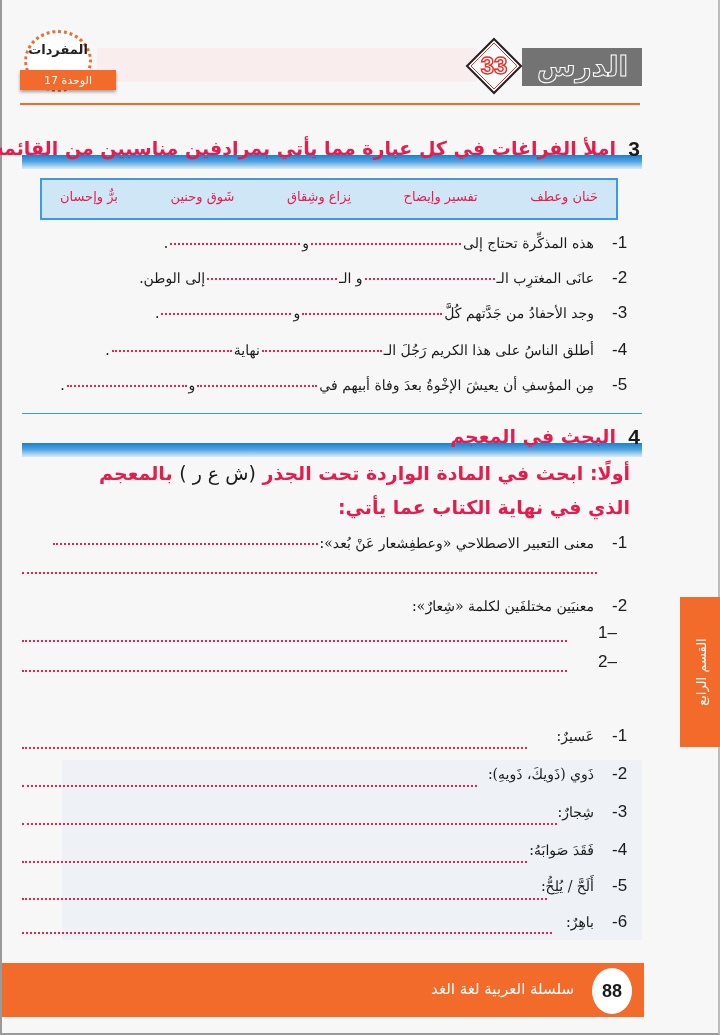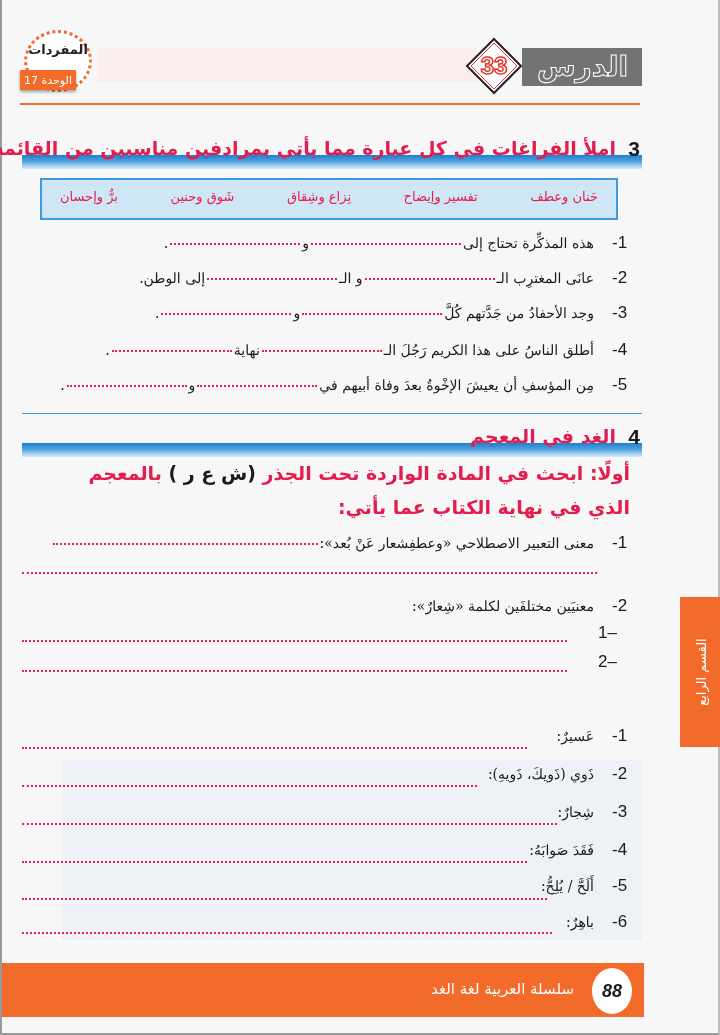--- a/index.html
+++ b/index.html
@@ -18,52 +18,52 @@
   .lesson-title { position:absolute; right:14px; top:2px; color:#fff; font-size:28px; font-weight:bold; letter-spacing:1px; font-family:"DejaVu Sans", sans-serif; -webkit-text-stroke:1px #fff; color:transparent; }
   .lesson-num {
     position:absolute; left:463px; top:37px; width:58px; height:58px;
   }
   .lesson-num svg { width:58px; height:58px; }
   .lesson-num span { position:absolute; inset:0; display:flex; align-items:center; justify-content:center; font-size:24px; font-weight:bold; color:#fff; -webkit-text-stroke:1.5px #e2322b; font-family:"Liberation Sans", sans-serif; }
 
   .vocab-badge { position:absolute; left:18px; top:30px; width:76px; height:62px; }
   .vocab-circle { position:absolute; left:4px; top:0; width:68px; height:62px; border-radius:50%; border:3px dotted #f26b2a; background:#fff; box-sizing:border-box; }
   .vocab-label { position:absolute; left:0; right:0; top:12px; text-align:center; font-weight:bold; font-size:13px; color:#222; }
-  .unit-tag { position:absolute; left:18px; top:70px; width:56px; height:20px; background:#f26b2a; color:#fff; font-size:11px; display:flex; align-items:center; justify-content:center; box-shadow:0 2px 3px rgba(0,0,0,.35); }
+  .unit-tag { position:absolute; left:18px; top:70px; width:96px; height:20px; background:#f26b2a; color:#fff; font-size:11px; display:flex; align-items:center; justify-content:center; box-shadow:0 2px 3px rgba(0,0,0,.35); }
 
   
   .sec-title { position:absolute; left:20px; width:620px; height:34px; }
   .sec-title .bar { position:absolute; left:0; right:0; bottom:0; height:14px; background:linear-gradient(to bottom, #1c7fd0 0%, #4fa3e0 45%, #dcecf8 100%); }
   .sec-title .num { position:absolute; right:2px; top:2px; font-size:21px; font-weight:bold; color:#1a1a1a; font-family:"Liberation Sans", sans-serif; }
   .sec-title .txt { position:absolute; right:26px; top:2px; font-size:19px; font-weight:bold; color:#e31e4e; direction:rtl; white-space:nowrap; }
 
   
   .wordbank { position:absolute; left:38px; top:178px; width:578px; height:42px; border:2px solid #3d9ae0; background:#cfe6f6; box-sizing:border-box; display:flex; flex-direction:row-reverse; align-items:center; justify-content:space-between; padding:0 18px 6px 18px; direction:rtl; }
   .wordbank span { color:#e31e4e; font-size:13px; }
 
   
   .ex { position:absolute; right:88px; direction:rtl; font-size:15px; white-space:nowrap; display:flex; align-items:baseline; }
   .ex .n { font-family:"Liberation Sans", sans-serif; font-size:17px; margin-left:18px; width:18px; text-align:left; direction:ltr; }
   .ex .t { font-family:"DejaVu Serif", serif; font-size:14px; }
   .dots { display:inline-block; border-bottom:2px dotted #e8234a; height:0; margin:0 2px; position:relative; top:-3px; }
   .full-dots { position:absolute; border-bottom:2px dotted #e8234a; height:0; }
 
   .sub-title { position:absolute; right:88px; direction:rtl; font-size:19px; font-weight:bold; color:#e31e4e; white-space:nowrap; }
-  .sub-title .blk { color:#1a1a1a; font-weight:bold; }
+  .sub-title .blk { color:#1a1a1a; font-weight:normal; }
 
   .sep-line { position:absolute; left:20px; width:620px; height:1px; background:#3d9ae0; }
 
   
   .side-tab { position:absolute; left:678px; top:597px; width:42px; height:150px; background:#f26b2a; }
   .side-tab span { position:absolute; left:50%; top:50%; transform:translate(-50%,-50%) rotate(-90deg); color:#fff; font-size:13px; white-space:nowrap; direction:rtl; }
 
   
   .footer { position:absolute; left:0; top:963px; width:642px; height:54px; background:#f26b2a; }
   .footer .title { position:absolute; right:70px; top:17px; color:#fff; font-size:15px; direction:rtl;margin-left:28px; }
-  .footer .page-num { position:absolute; right:12px; top:5px; width:40px; height:46px; border-radius:50%; background:#fff; display:flex; align-items:center; justify-content:center; font-weight:bold; font-size:18px; font-family:"Liberation Sans", sans-serif; color:#1a1a1a;font-style:italic; }
+  .footer .page-num { position:absolute; right:12px; top:5px; width:40px; height:46px; border-radius:50%; background:#fff; display:flex; align-items:center; justify-content:center; font-weight:bold; font-size:18px; font-family:"Liberation Sans", sans-serif; color:#1a1a1a; }
 
   .faint { position:absolute; background:#e8eef5; opacity:.6; }
 </style>
 </head>
 <body>
 
 <div class="page">
 
   <div class="faint" style="left:60px;top:760px;width:580px;height:180px;"></div>
 
@@ -143,21 +143,21 @@
     <span class="t">و</span>
     <span class="dots" style="width:120px;"></span>
     <span class="t">.</span>
   </div>
 
   <div class="sep-line" style="top:413px;"></div>
 
   <div class="sec-title" style="top:423px;">
     <div class="bar"></div>
     <span class="num">4</span>
-    <span class="txt">الغد في المعجم</span>
+    <span class="txt">البحث في المعجم</span>
   </div>
 
   <div class="sub-title" style="top:462px;">
     <span>أولًا: ابحث في المادة الواردة تحت الجذر</span>
     <span class="blk">(ش ع ر )</span>
     <span>بالمعجم</span>
   </div>
   <div class="sub-title" style="top:496px;">الذي في نهاية الكتاب عما يأتي:</div>
 
   <div class="ex" style="top:533px;">

